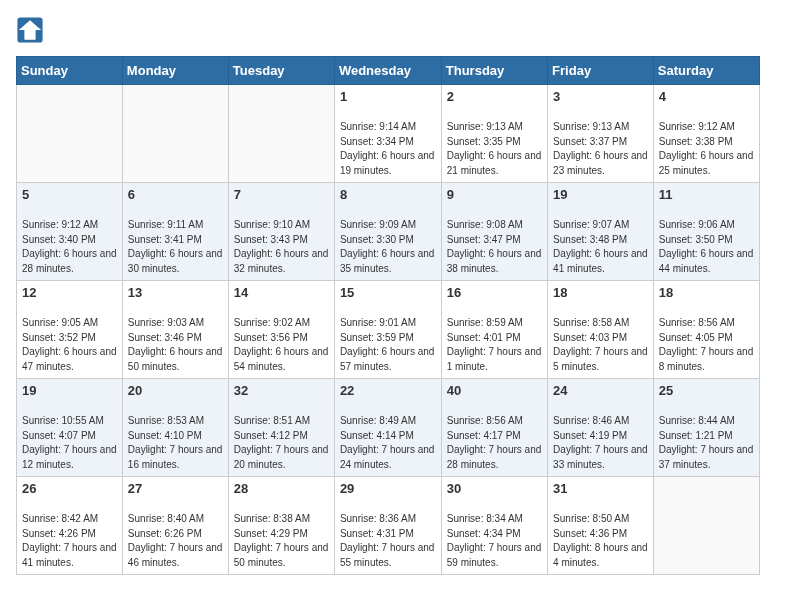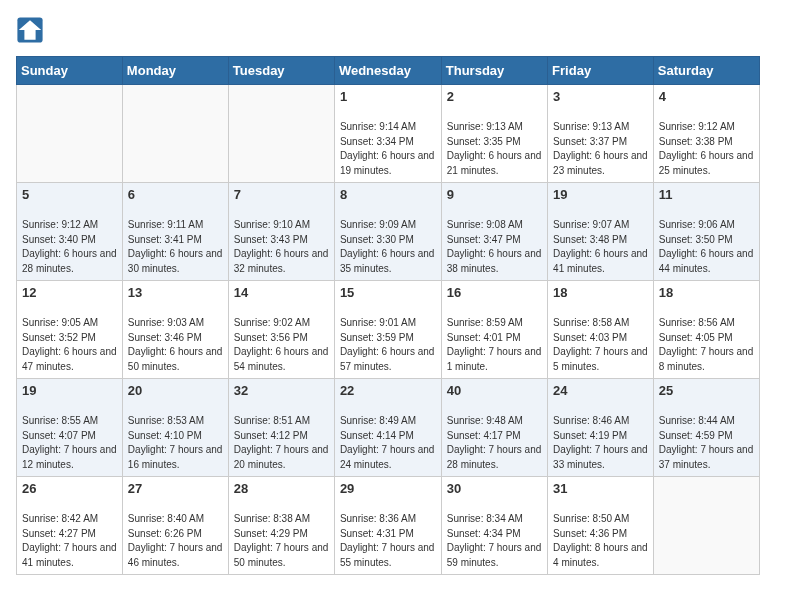--- a/index.html
+++ b/index.html
@@ -270,21 +270,21 @@
             <span class="day-num">18</span>
             <div class="day-info">Sunrise: 8:56 AM
 Sunset: 4:05 PM
 Daylight: 7 hours
 and 8 minutes.</div>
           </td>
         </tr>
         <tr>
           <td>
             <span class="day-num">19</span>
-            <div class="day-info">Sunrise: 8:55 AM
+            <div class="day-info">Sunrise: 10:55 AM
 Sunset: 4:07 PM
 Daylight: 7 hours
 and 12 minutes.</div>
           </td>
           <td>
             <span class="day-num">20</span>
             <div class="day-info">Sunrise: 8:53 AM
 Sunset: 4:10 PM
 Daylight: 7 hours
 and 16 minutes.</div>
@@ -298,45 +298,45 @@
           </td>
           <td>
             <span class="day-num">22</span>
             <div class="day-info">Sunrise: 8:49 AM
 Sunset: 4:14 PM
 Daylight: 7 hours
 and 24 minutes.</div>
           </td>
           <td>
             <span class="day-num">40</span>
-            <div class="day-info">Sunrise: 9:48 AM
+            <div class="day-info">Sunrise: 8:56 AM
 Sunset: 4:17 PM
 Daylight: 7 hours
 and 28 minutes.</div>
           </td>
           <td>
             <span class="day-num">24</span>
             <div class="day-info">Sunrise: 8:46 AM
 Sunset: 4:19 PM
 Daylight: 7 hours
 and 33 minutes.</div>
           </td>
           <td>
             <span class="day-num">25</span>
             <div class="day-info">Sunrise: 8:44 AM
-Sunset: 4:59 PM
+Sunset: 1:21 PM
 Daylight: 7 hours
 and 37 minutes.</div>
           </td>
         </tr>
         <tr>
           <td>
             <span class="day-num">26</span>
             <div class="day-info">Sunrise: 8:42 AM
-Sunset: 4:27 PM
+Sunset: 4:26 PM
 Daylight: 7 hours
 and 41 minutes.</div>
           </td>
           <td>
             <span class="day-num">27</span>
             <div class="day-info">Sunrise: 8:40 AM
 Sunset: 6:26 PM
 Daylight: 7 hours
 and 46 minutes.</div>
           </td>

